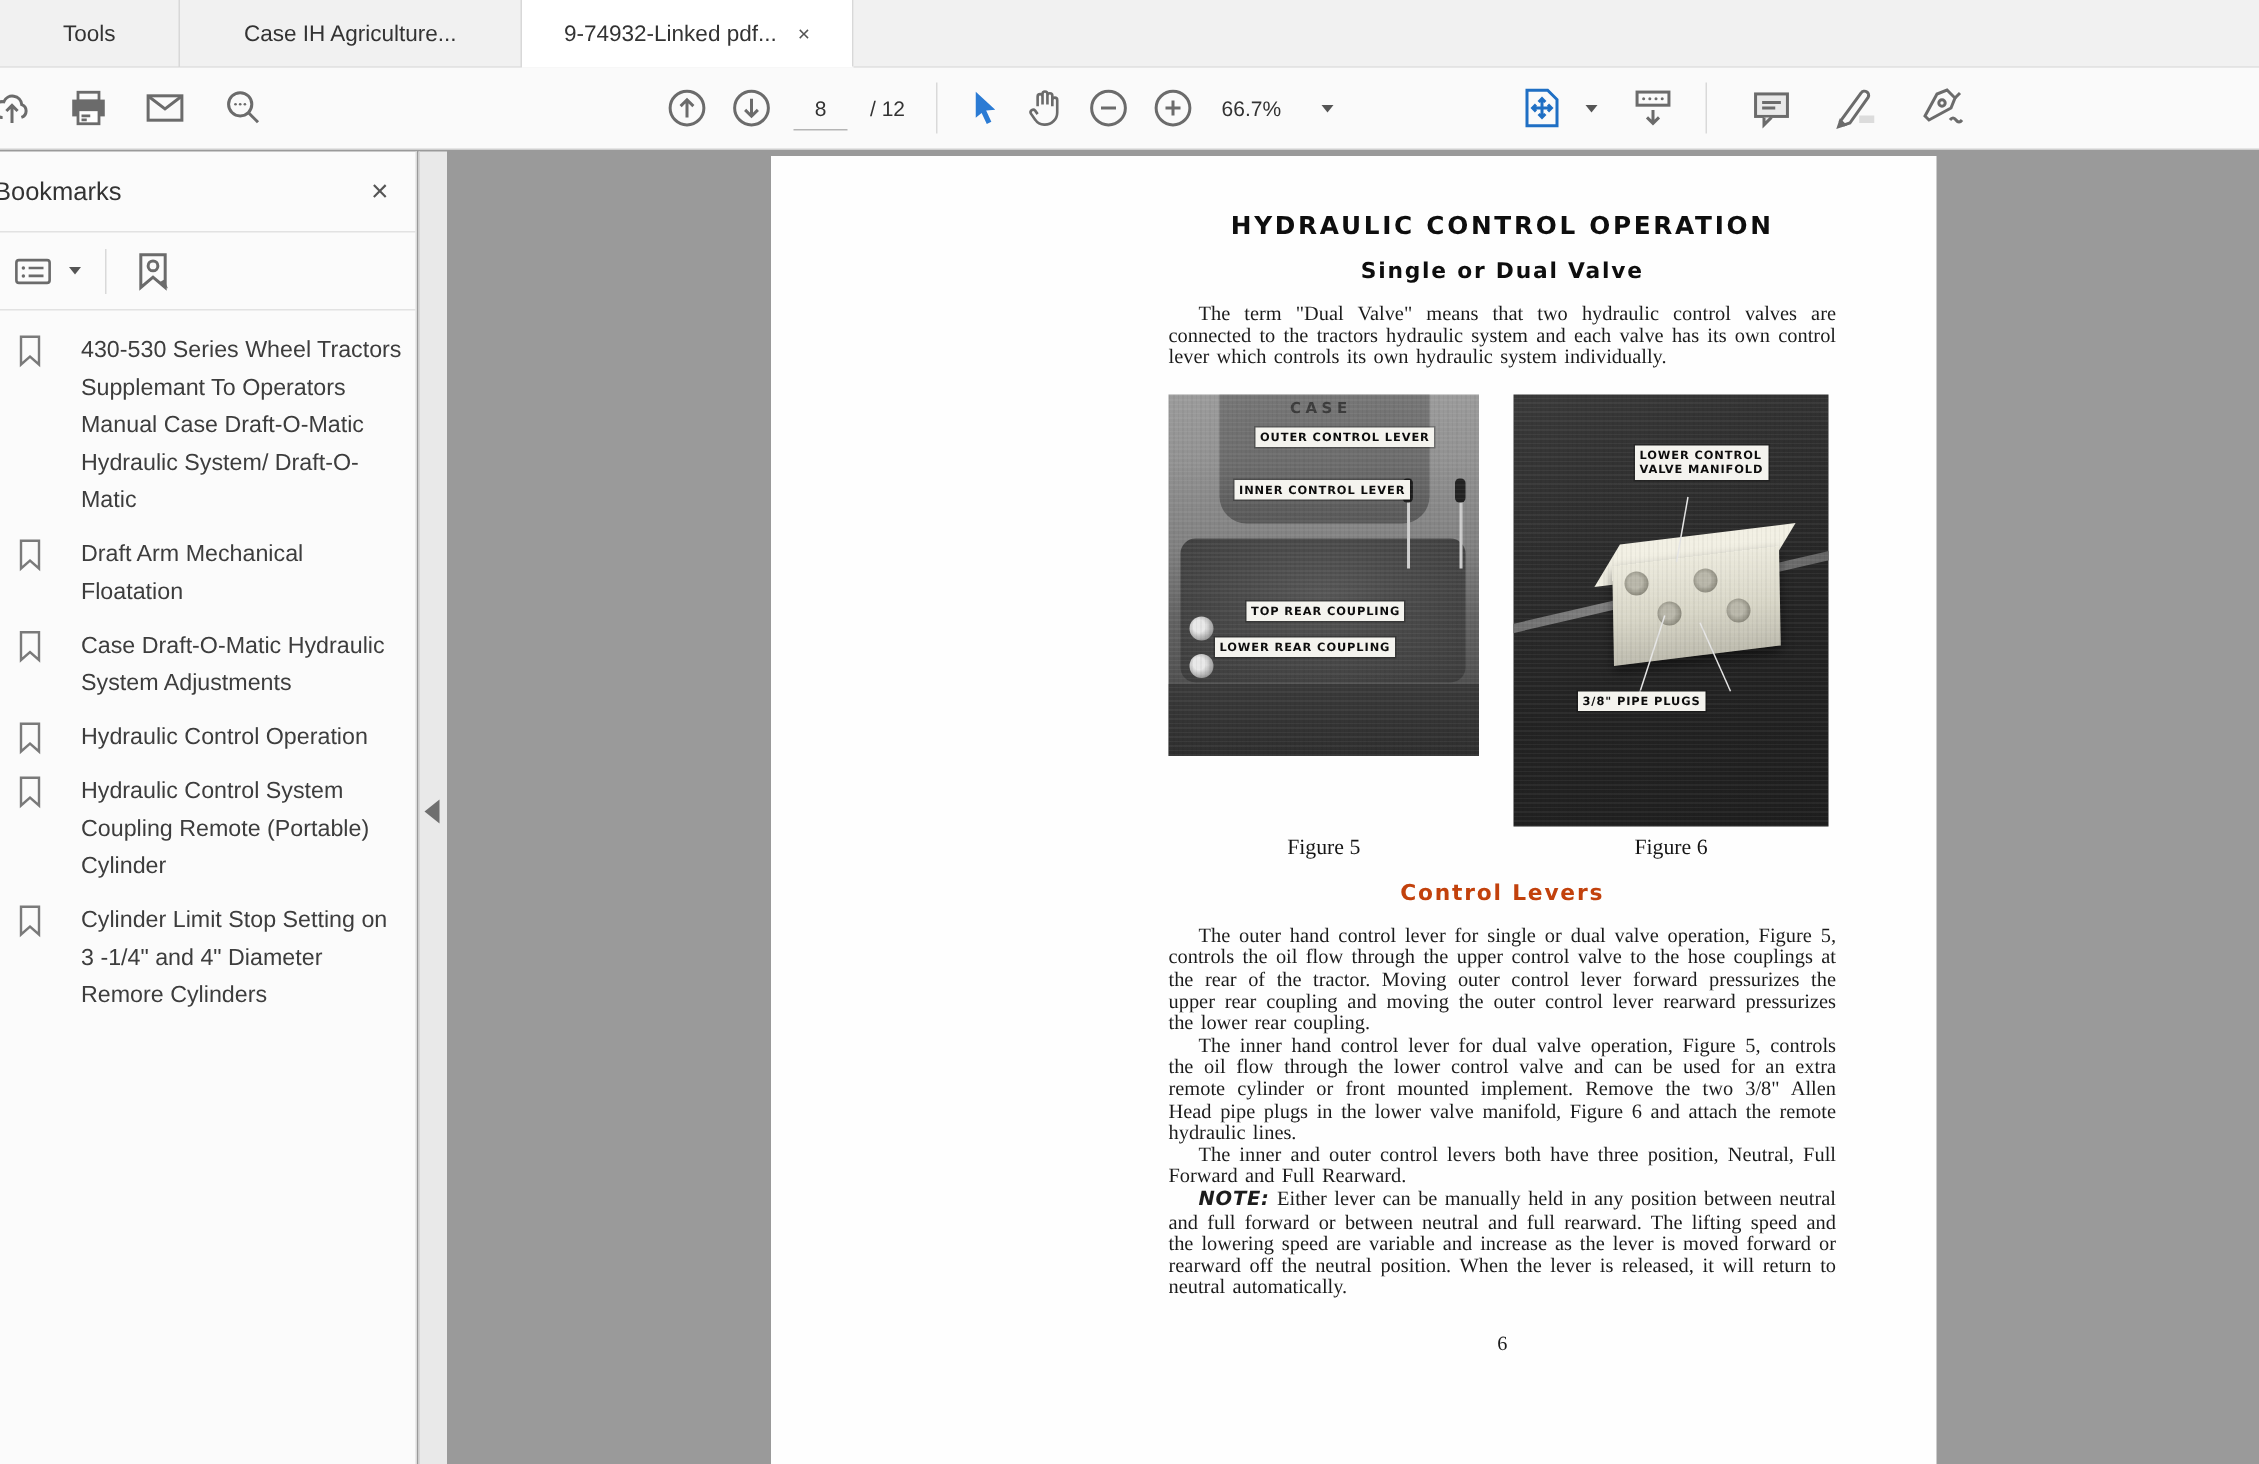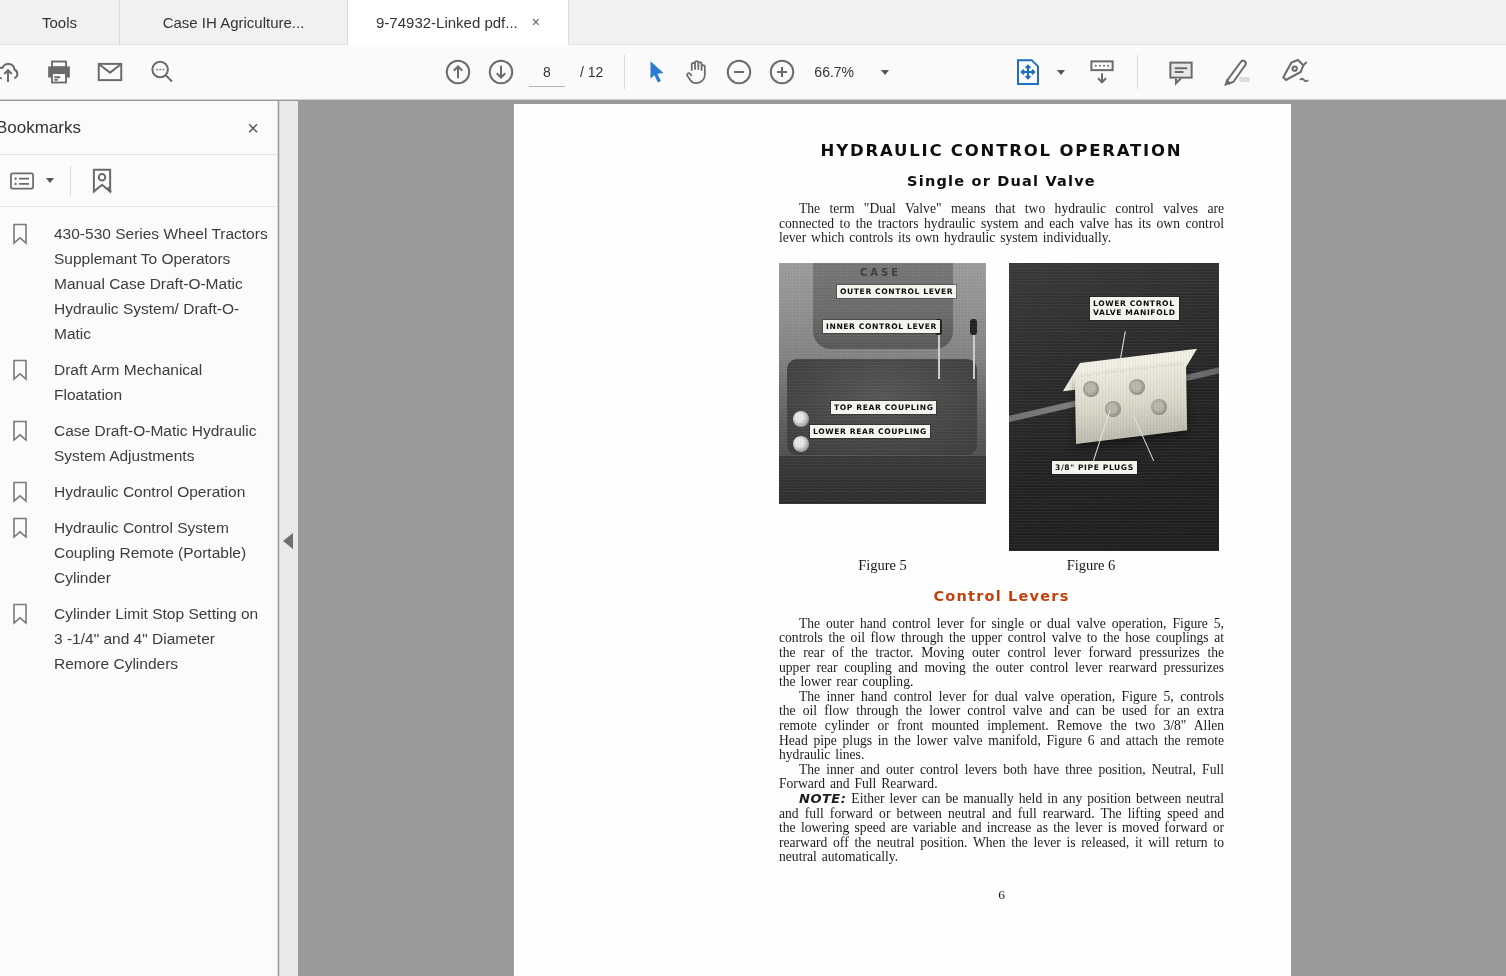--- a/index.html
+++ b/index.html
@@ -97,21 +97,21 @@
     transform:rotate(-7deg) skewX(-6deg); box-shadow:0 4px 8px rgba(0,0,0,.5); }
   .f6-blocktop { position:absolute; left:62px; top:94px; width:118px; height:26px;
     background:#f2f0e4; transform:rotate(-7deg) skewX(-38deg); }
   .f6-plug { position:absolute; width:16px; height:16px; border-radius:50%;
     background:radial-gradient(circle at 45% 45%, #b9b7aa 0 35%, #8d8b7e 70%, #6a6858 100%); }
   .f6-leader { position:absolute; width:1px; background:#e6e6e6; }
   .fig-chip { position:absolute; background:#f4f3ee; color:#0c0c0c;
     font-family:"DejaVu Sans",sans-serif; font-weight:bold; font-size:7.6px;
     letter-spacing:.6px; line-height:9.5px; padding:2px 3px; white-space:pre-line;
     box-shadow:0 0 0 1px rgba(0,0,0,.25); }
-  .captions-row { margin-top:6px; display:flex; }
+  .captions-row { margin-top:6px; display:flex; gap:23px; }
   .fig-caption { width:207px; text-align:center; font-size:14.5px; font-family:"Liberation Serif",serif; color:#161616; }
   .fig-caption.c6 { width:210px; }
   .section-heading { margin-top:14px; text-align:center; font-family:"DejaVu Sans",sans-serif;
     font-weight:bold; font-size:14.5px; letter-spacing:1.2px; color:#c2410c; }
   .note-label { font-family:"DejaVu Sans",sans-serif; font-weight:bold; font-style:italic;
     font-size:13px; letter-spacing:.5px; }
   .page-number { margin-top:22px; text-align:center; font-size:13.5px; }
   
   svg.ic { display:block; }
 </style>

